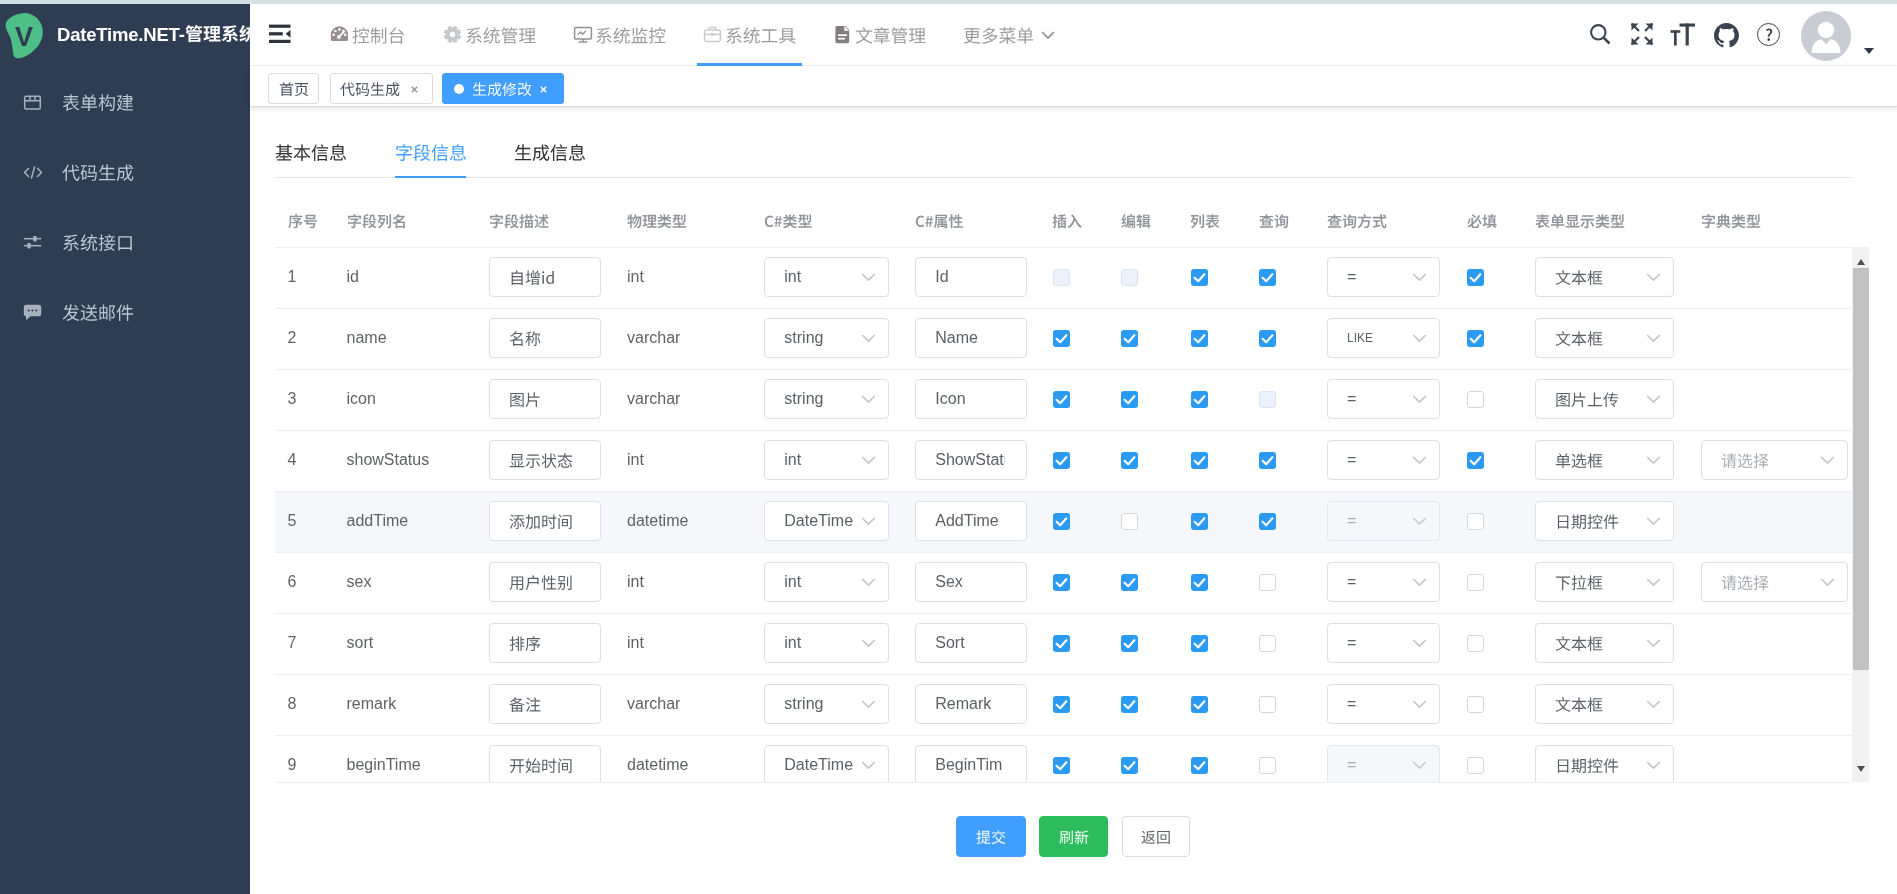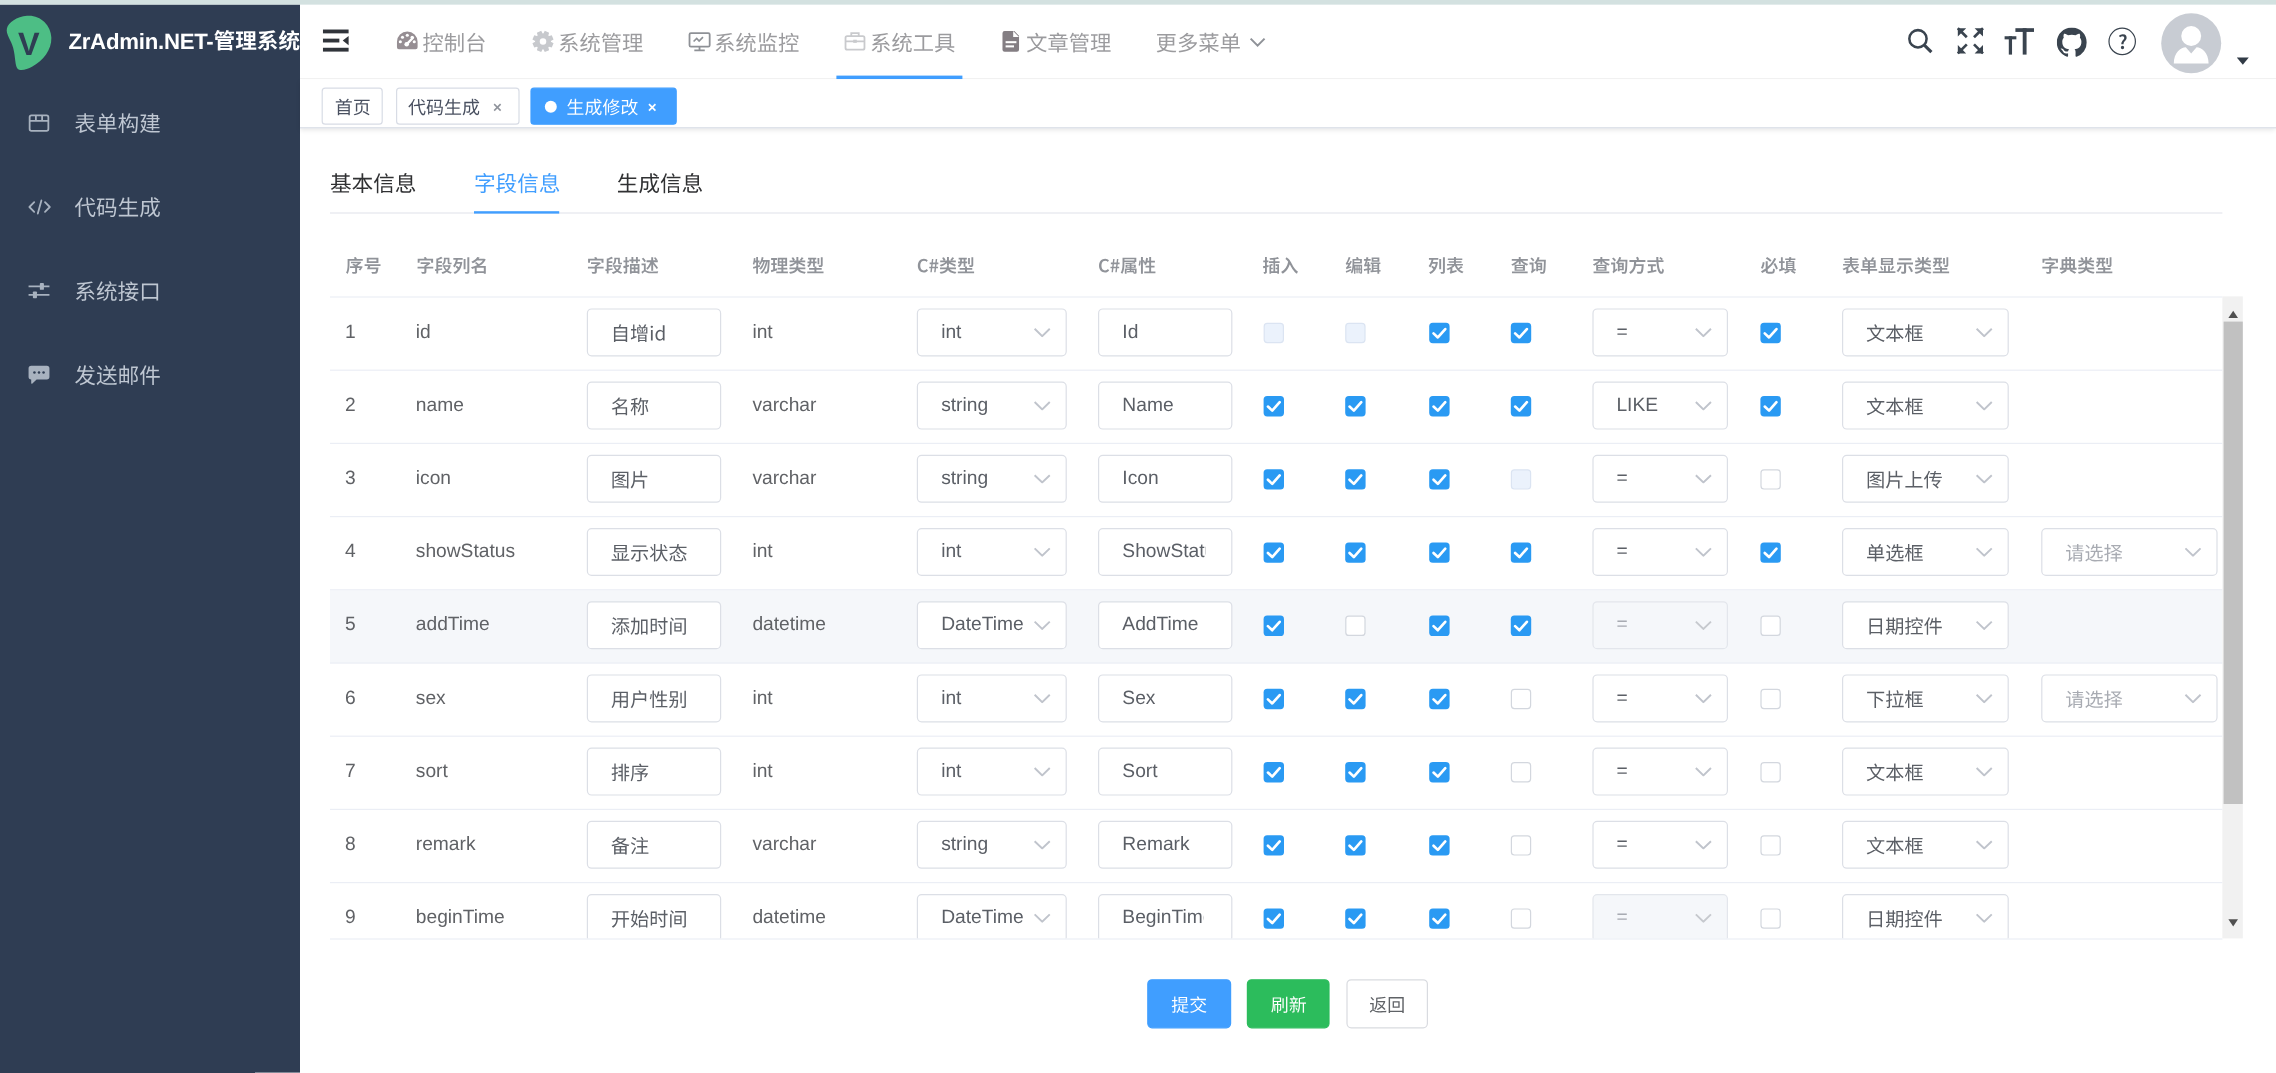--- a/index.html
+++ b/index.html
@@ -134,21 +134,21 @@
         <path id="g116" d="M374 500V271H618V500ZM303 568H692V204H303ZM82 799H919V-79H839V724H159V-79H82ZM126 46H885V-25H126Z"></path>
       </defs>
     </svg>
     <div class="abs" style="left:0;top:0;width:1897px;height:4px;background:#d3e1e0"></div>
     <div class="abs" style="left:0;top:4px;width:250px;height:890px;background:#2f3d53"></div>
     <svg class="abs" style="left:3px;top:12px" width="42" height="48" viewBox="0 0 42 48">
 <path d="M19.5,1.2 C30,0.2 39.5,8.5 39.8,19.5 C40.1,29.5 33,38.5 24,43.5 C19,46.2 13.5,47.5 11.5,45.0 C9.5,42.5 10,36 8,28 C6.5,21.5 1.5,16.5 2.8,11.5 C4.0,6.8 11,2.0 19.5,1.2 Z" fill="#4dbe85"></path>
 <text x="21" y="34" text-anchor="middle" font-family="Liberation Sans,sans-serif" font-weight="bold" font-size="27" fill="#2f3d53">V</text>
     </svg>
     <div class="abs" style="left:57px;top:24px;display:flex;align-items:center">
-<span style="font-weight:bold;font-size:18.5px;color:#fff;letter-spacing:-0.2px">ZrAdmin.NET-</span>
+<span style="font-weight:bold;font-size:18.5px;color:#fff;letter-spacing:-0.2px">DateTime.NET-</span>
 <svg width="72.0" height="20.2" viewBox="0 0 72.00 20.16" style="display:block;overflow:visible">
         <g fill="#ffffff" transform="translate(0,15.48) scale(0.018000,-0.018000)">
           <use href="#g0" x="0"></use>
           <use href="#g1" x="1000"></use>
           <use href="#g2" x="2000"></use>
           <use href="#g3" x="3000"></use>
         </g>
       </svg>
     </div>
     <div class="abs" style="left:23px;top:92.5px"><svg width="19" height="19" viewBox="0 0 19 19" fill="none" stroke="#a8b2bf" stroke-width="1.5">
@@ -638,21 +638,21 @@
         <div class="cb on" style="left:1121.0px;top:329.5px"><svg width="17" height="17" viewBox="0 0 17 17" fill="none" stroke="#fff" stroke-width="2.2" stroke-linecap="round" stroke-linejoin="round">
             <polyline points="3.6,8.8 7.2,12.2 13.4,5.2"></polyline>
           </svg></div>
         <div class="cb on" style="left:1190.5px;top:329.5px"><svg width="17" height="17" viewBox="0 0 17 17" fill="none" stroke="#fff" stroke-width="2.2" stroke-linecap="round" stroke-linejoin="round">
             <polyline points="3.6,8.8 7.2,12.2 13.4,5.2"></polyline>
           </svg></div>
         <div class="cb on" style="left:1259.4px;top:329.5px"><svg width="17" height="17" viewBox="0 0 17 17" fill="none" stroke="#fff" stroke-width="2.2" stroke-linecap="round" stroke-linejoin="round">
             <polyline points="3.6,8.8 7.2,12.2 13.4,5.2"></polyline>
           </svg></div>
         <div class="inp" style="left:1327.0px;top:318.0px;width:113.4px"></div>
-        <div class="abs" style="left:1347.0px;top:338.0px;transform:translateY(-50%);font-size:16px;color:#5b5f66;white-space:nowrap;line-height:1.2">LIKE</div>
+        <div class="abs" style="left:1347.0px;top:338.0px;transform:translateY(-50%);font-size:12px;color:#5b5f66;white-space:nowrap;line-height:1.2">LIKE</div>
         <svg class="abs" style="left:1412.4px;top:333.9px" width="15" height="8.5" viewBox="0 0 15 8.5" fill="none" stroke="#c0c4cc" stroke-width="1.6">
           <polyline points="1.2,1 7.5,7.1 13.8,1"></polyline>
         </svg>
         <div class="cb on" style="left:1466.6px;top:329.5px"><svg width="17" height="17" viewBox="0 0 17 17" fill="none" stroke="#fff" stroke-width="2.2" stroke-linecap="round" stroke-linejoin="round">
             <polyline points="3.6,8.8 7.2,12.2 13.4,5.2"></polyline>
           </svg></div>
         <div class="inp" style="left:1535.0px;top:318.0px;width:138.5px"></div>
         <div class="abs" style="left:1555.0px;top:330.8px">
           <svg width="48.0" height="17.9" viewBox="0 0 48.00 17.92" style="display:block;overflow:visible">
             <g fill="#5b5f66" transform="translate(0,13.76) scale(0.016000,-0.016000)">

